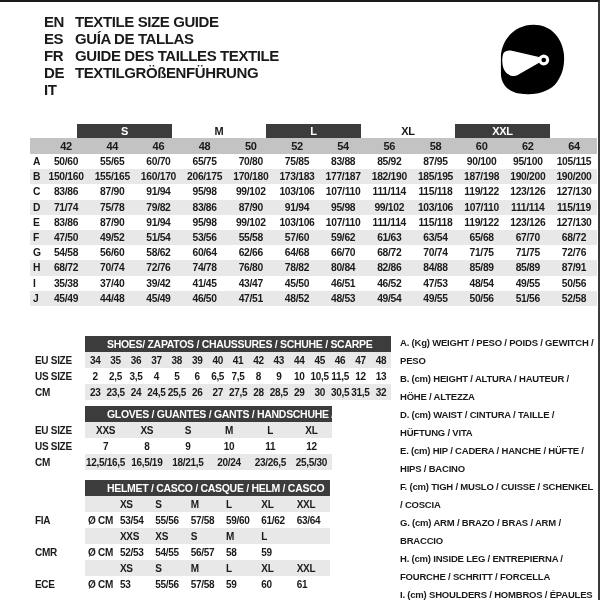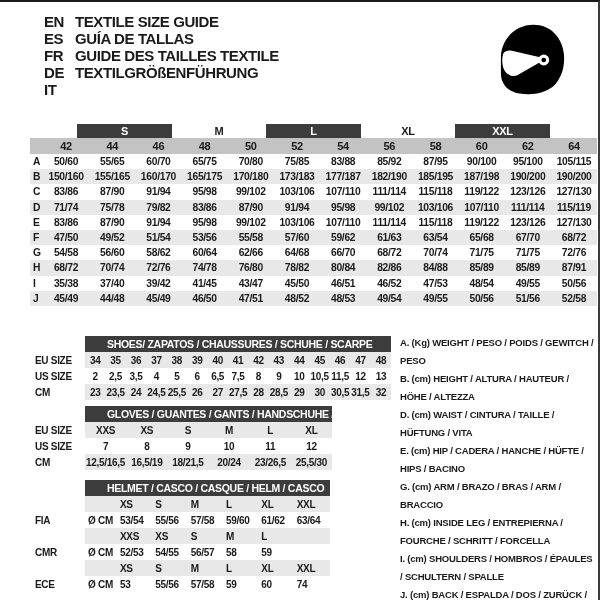--- a/index.html
+++ b/index.html
@@ -117,21 +117,21 @@
         <div class="mt-cell">87/95</div>
         <div class="mt-cell">90/100</div>
         <div class="mt-cell">95/100</div>
         <div class="mt-cell">105/115</div>
       </div>
       <div class="mt-row stripe">
         <div class="mt-letter">B</div>
         <div class="mt-cell">150/160</div>
         <div class="mt-cell">155/165</div>
         <div class="mt-cell">160/170</div>
-        <div class="mt-cell">165/175</div>
+        <div class="mt-cell">206/175</div>
         <div class="mt-cell">170/180</div>
         <div class="mt-cell">173/183</div>
         <div class="mt-cell">177/187</div>
         <div class="mt-cell">182/190</div>
         <div class="mt-cell">185/195</div>
         <div class="mt-cell">187/198</div>
         <div class="mt-cell">190/200</div>
         <div class="mt-cell">190/200</div>
       </div>
       <div class="mt-row">
@@ -423,29 +423,30 @@
             <div class="hm-cell">XL</div>
             <div class="hm-cell">XXL</div>
           </div>
           <div class="lt-row">
             <div class="hm-unit">Ø CM</div>
             <div class="hm-cell">53</div>
             <div class="hm-cell">55/56</div>
             <div class="hm-cell">57/58</div>
             <div class="hm-cell">59</div>
             <div class="hm-cell">60</div>
-            <div class="hm-cell">74</div>
+            <div class="hm-cell">61</div>
           </div>
         </div>
     </div>
   </div>
 </div>
 
 <div class="legend" id="legend">
     <div>A. (Kg) WEIGHT / PESO / POIDS / GEWITCH / PESO</div>
     <div>B. (cm) HEIGHT / ALTURA / HAUTEUR / HÖHE / ALTEZZA</div>
     <div>D. (cm) WAIST / CINTURA / TAILLE / HÜFTUNG / VITA</div>
     <div>E. (cm) HIP / CADERA / HANCHE / HÜFTE / HIPS /  BACINO</div>
+    <div>F.  (cm) TIGH / MUSLO / CUISSE / SCHENKEL / COSCIA</div>
     <div>G. (cm) ARM  / BRAZO / BRAS / ARM / BRACCIO</div>
     <div>H. (cm) INSIDE LEG / ENTREPIERNA / FOURCHE / SCHRITT / FORCELLA</div>
     <div>I.  (cm) SHOULDERS / HOMBROS / ÉPAULES / SCHULTERN / SPALLE</div>
     <div>J. (cm) BACK / ESPALDA / DOS / ZURÜCK / INDIETRO</div>
   </div>
 
 </body></html>

